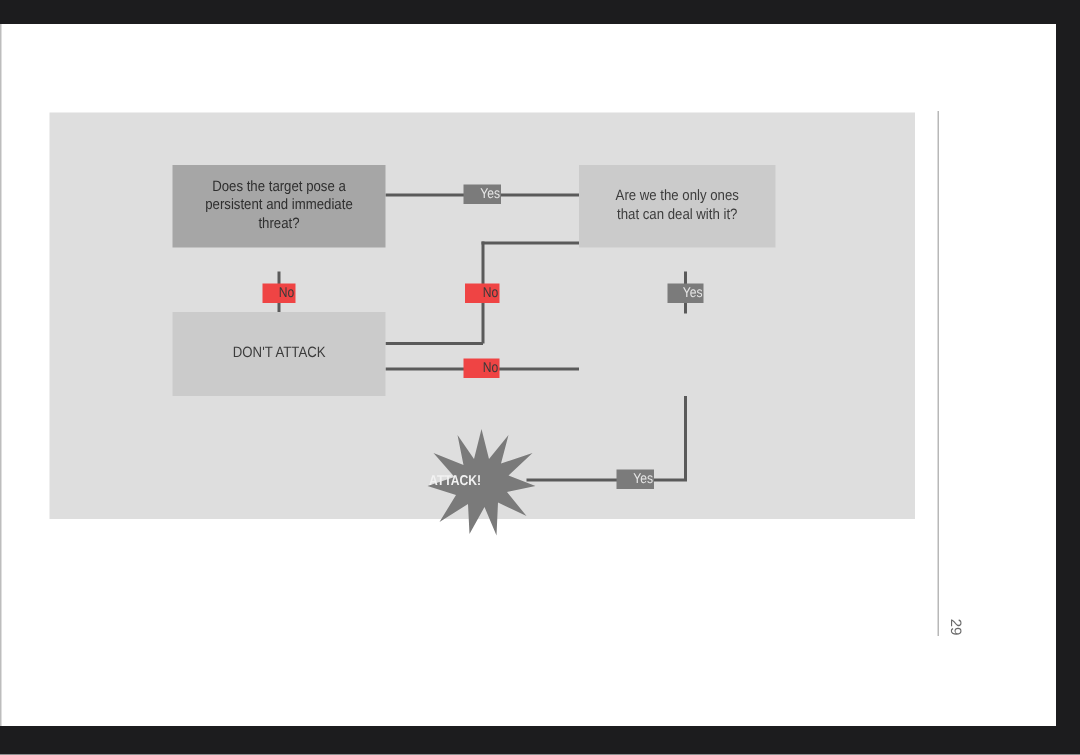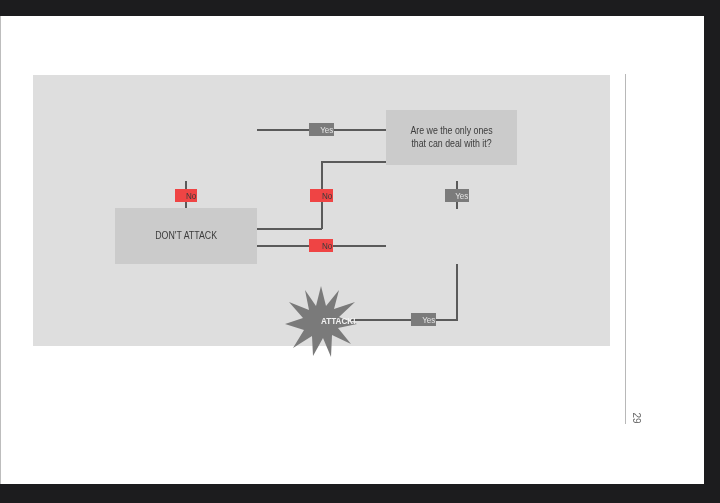--- a/index.html
+++ b/index.html
@@ -49,21 +49,21 @@
     .line { position: absolute; background: #5a5a5a; }
     .label {
       position: absolute; height: 13px; box-sizing: border-box;
       font-size: 9.5px; line-height: 13px; text-align: right;
     }
     .label span { display: inline-block; transform: scaleX(0.85); }
     .label-no { background: #ef4444; color: #3a3a3a; }
     .label-yes { background: #7b7b7b; color: #e6e6e6; }
     .burst { position: absolute; left: 250px; top: 209px; width: 76px; height: 76px; }
     .burst-text {
-      position: absolute; left: 250px; top: 240px; width: 76px; text-align: right;
+      position: absolute; left: 250px; top: 240px; width: 76px; text-align: left;
       font-size: 9.5px; font-weight: bold; color: #f2f2f2;
     }
     .burst-text span { display: inline-block; transform: scaleX(0.85); }
   </style>
 </head>
 <body>
 
 <div class="page">
 
   <div class="diagram-panel">
@@ -76,20 +76,23 @@
 
     <div class="line" style="left:288px; top:86px; width:65px; height:1.5px;"></div>
     <div class="line" style="left:288px; top:86px; width:1.5px; height:68px;"></div>
     <div class="line" style="left:224px; top:153px; width:65px; height:1.5px;"></div>
 
     <div class="line" style="left:224px; top:170px; width:129px; height:1.5px;"></div>
 
     <div class="line" style="left:423px; top:189px; width:1.5px; height:56px;"></div>
     <div class="line" style="left:318px; top:244px; width:107px; height:1.5px;"></div>
 
+    <div class="node node-dark" style="left:82px; top:35px; width:142px; height:55px;">
+      <span>Does the target pose a persistent and immediate threat?</span>
+    </div>
     <div class="node node-light" style="left:353px; top:35px; width:131px; height:55px;">
       <span>Are we the only ones that can deal with it?</span>
     </div>
     <div class="node node-light" style="left:82px; top:133px; width:142px; height:56px;text-align:right;">
       <span>DON'T ATTACK</span>
     </div>
 
     <svg class="burst" viewBox="0 0 76 76">
       <polygon fill="#7a7a7a" points="38,2 43,22 56,6 51,25 72,18 56,33 74,40 55,44 68,60 49,51 48,73 40,54 30,72 29,52 10,64 21,46 2,40 20,34 6,18 26,26 22,6 33,22"></polygon>
     </svg>

